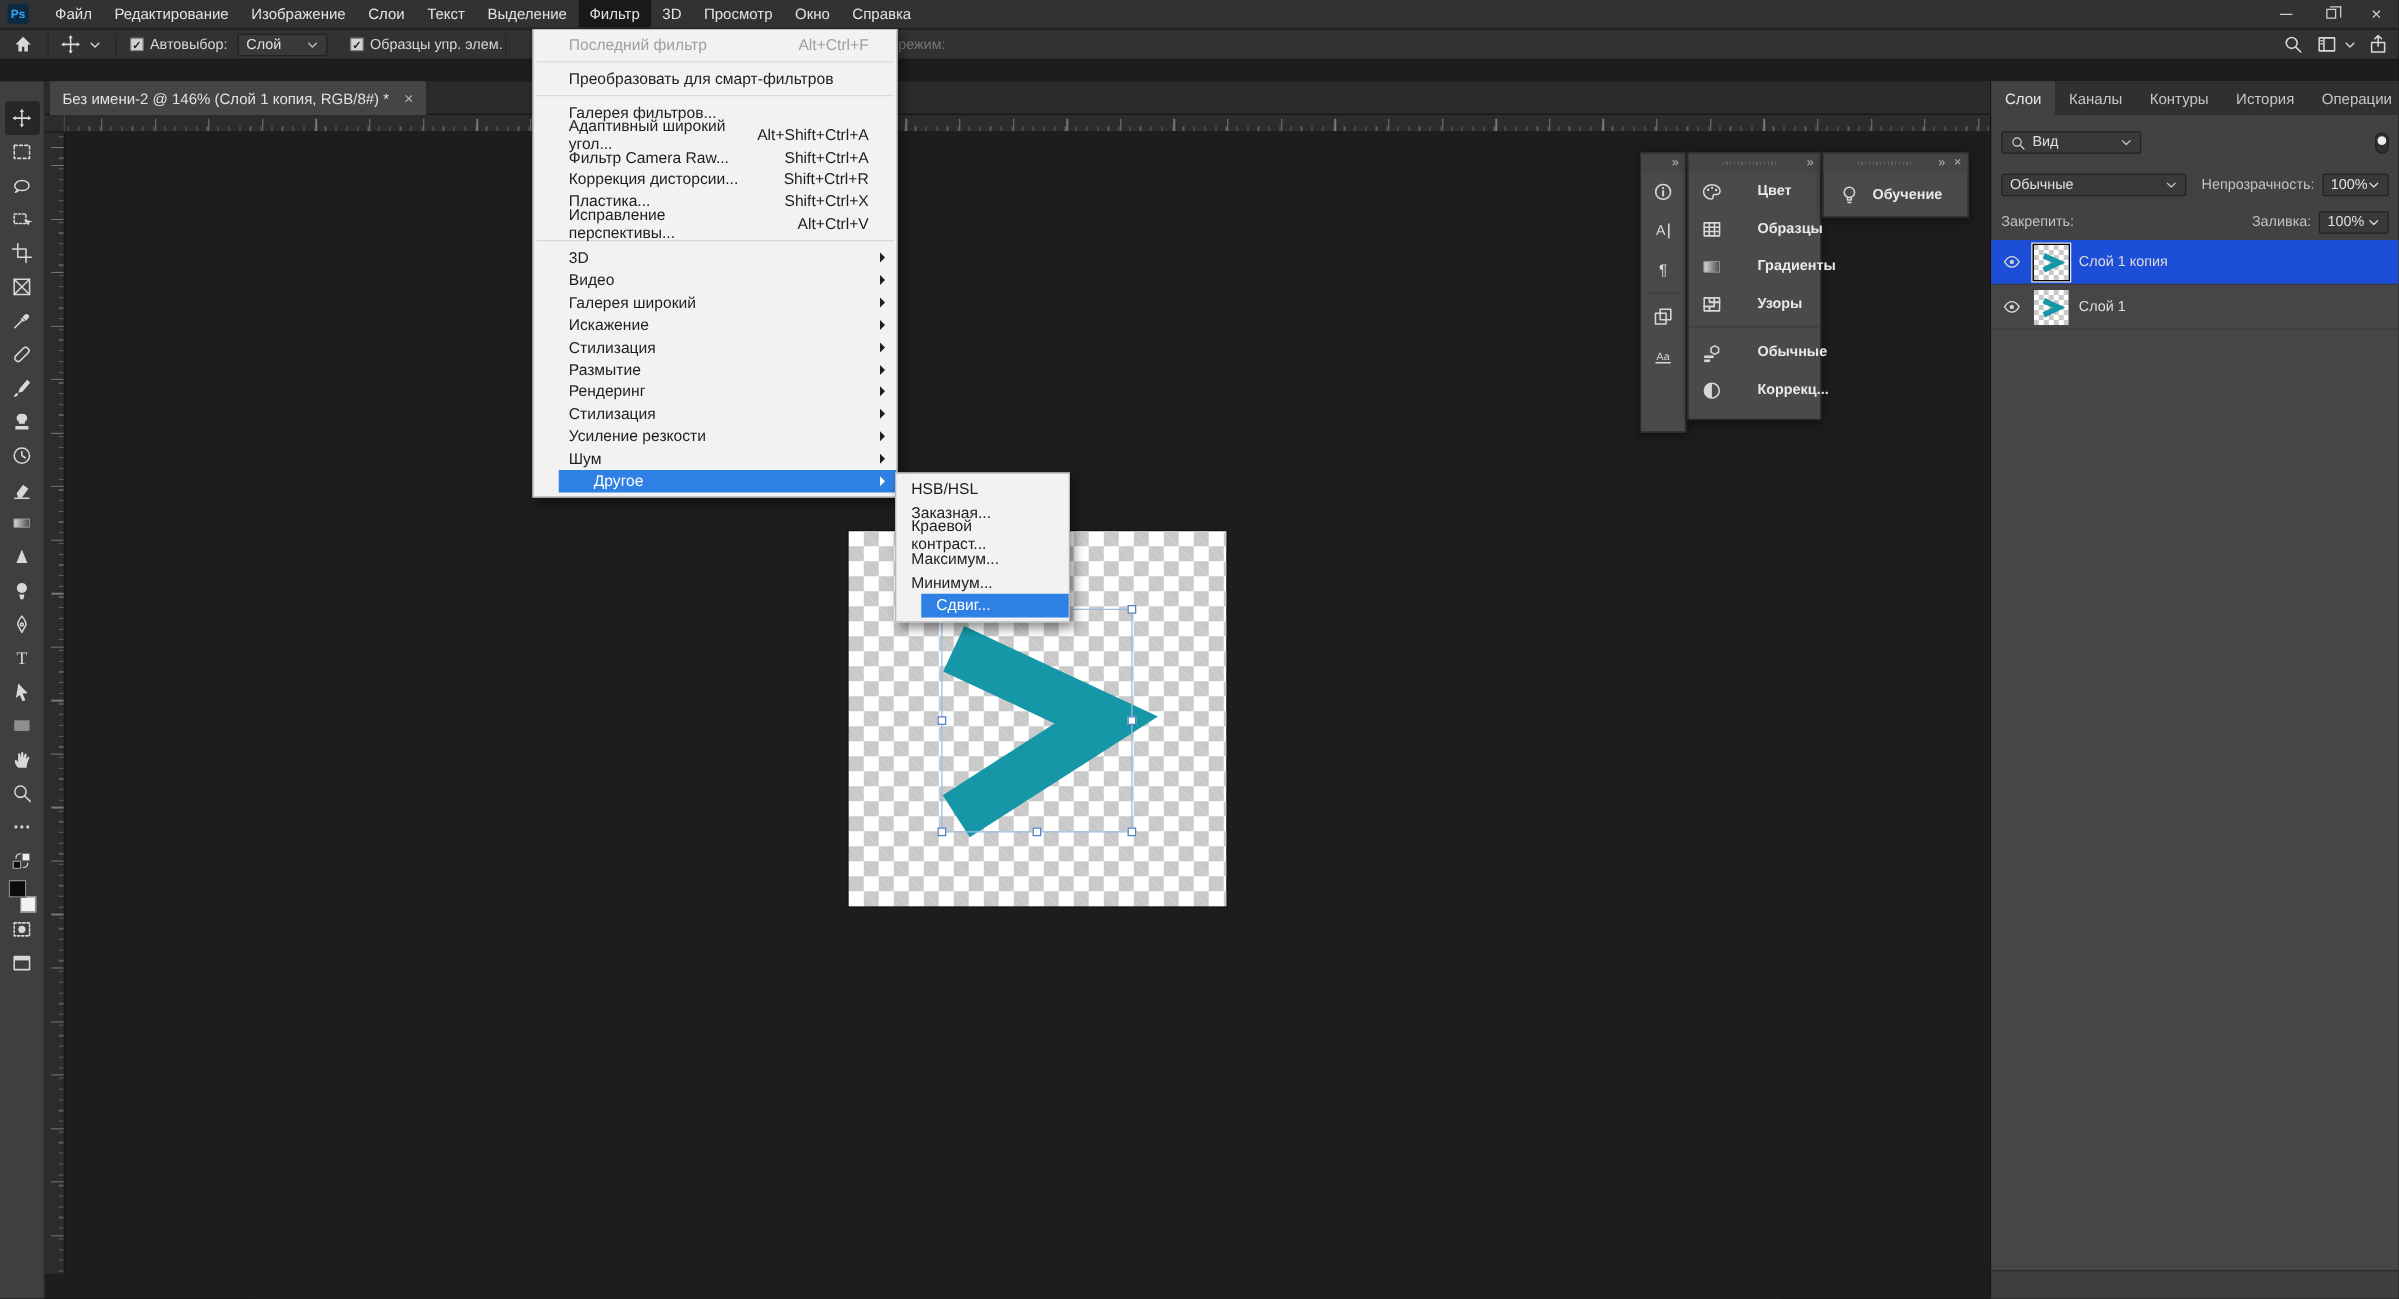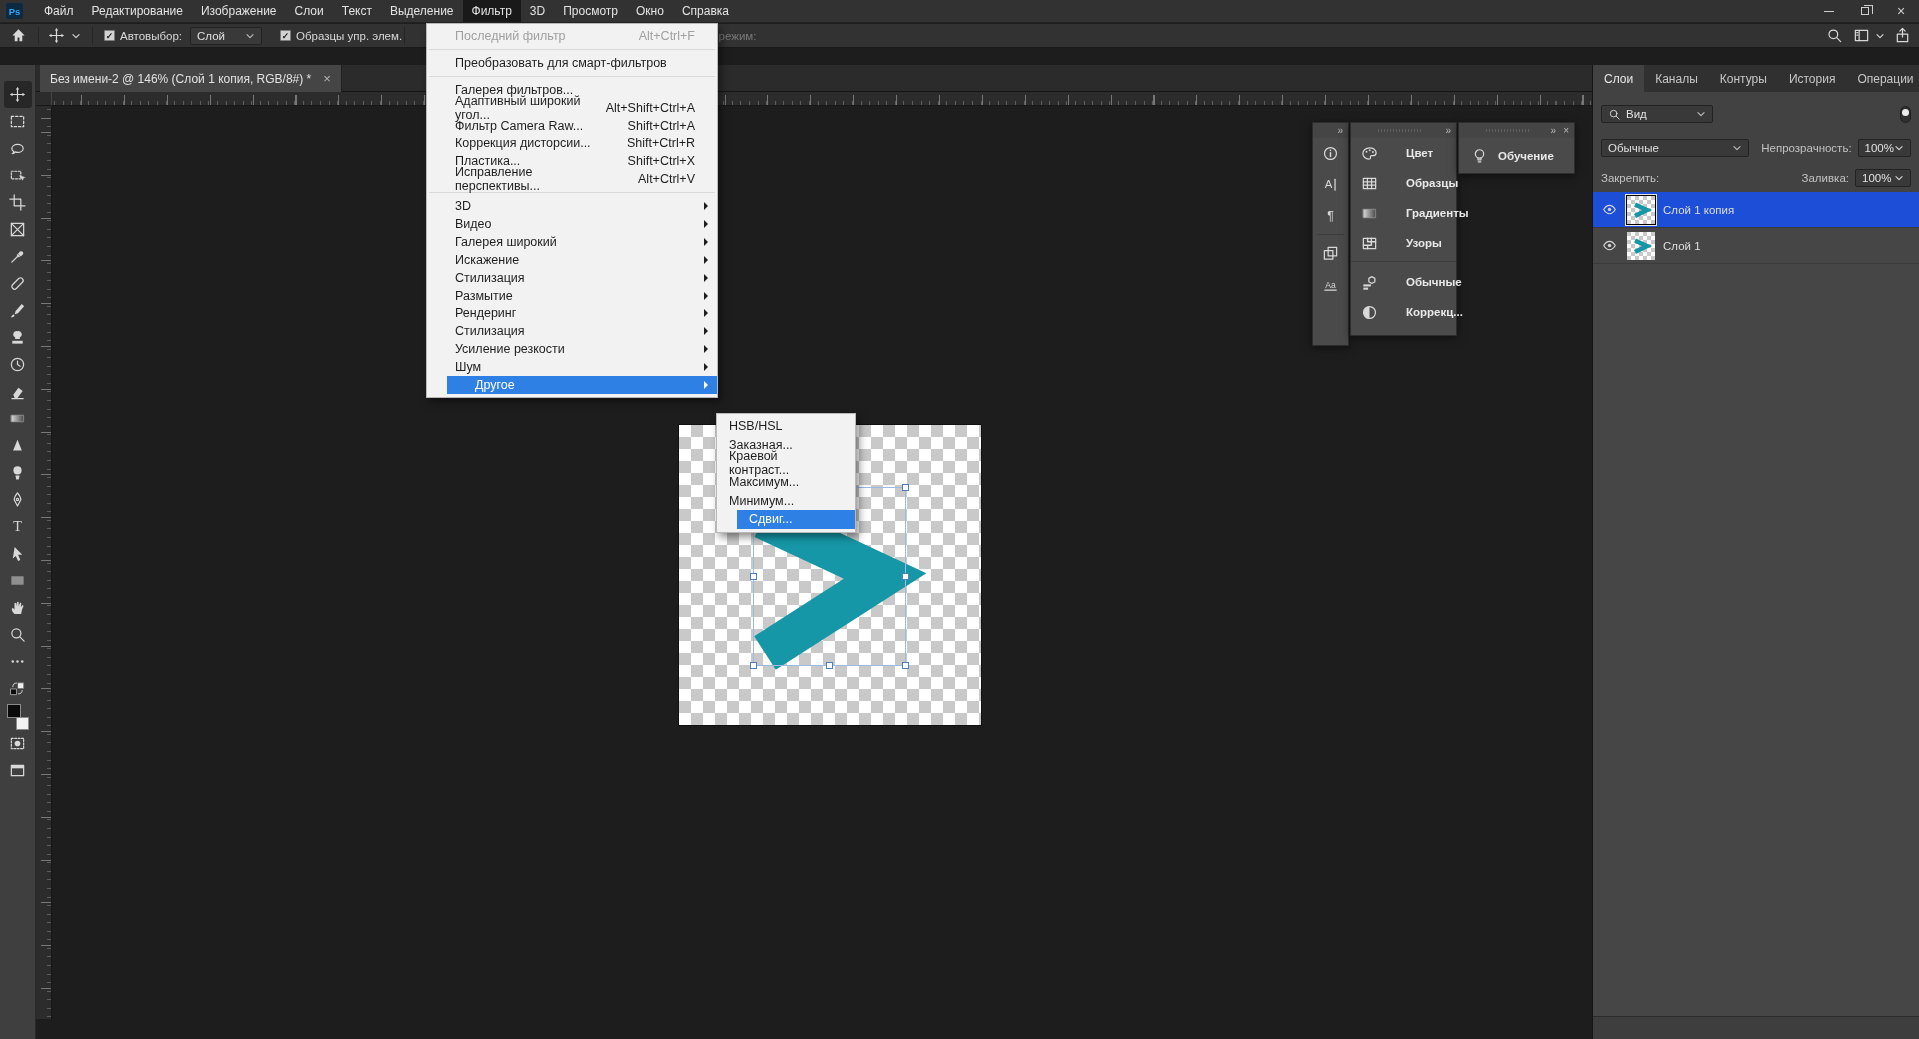--- a/index.html
+++ b/index.html
@@ -161,21 +161,21 @@
                 border:1px solid #b9b9b9; box-shadow:3px 4px 8px rgba(0,0,0,.45); z-index:60;
                 padding:3px 0; }
   .menu-row { position:relative; height:17.9px; display:flex; align-items:center;
               padding:0 22px 0 28px; font-size:12.5px; color:#1e1e1e; }
   .menu-row .shortcut { margin-left:auto; padding-left:24px; }
   .menu-row.disabled { color:#9f9f9f; }
   .menu-row.highlight { background:var(--hl); color:#fff;margin-left:20px; }
   .menu-row.has-sub::after { content:""; position:absolute; right:9px; top:50%; margin-top:-4px;
         border:4px solid transparent; border-left-color:currentColor; border-right-width:0; }
   .menu-sep { height:1px; background:#d9d9d9; margin:4px 2px; }
-  .submenu-panel { position:absolute; left:716px; top:413px; width:140px; background:#f2f2f2;
+  .submenu-panel { position:absolute; left:716px; top:378px; width:140px; background:#f2f2f2;
                    border:1px solid #b9b9b9; box-shadow:3px 4px 8px rgba(0,0,0,.45); z-index:61;
                    padding:3px 0; }
   .submenu-panel .menu-row { padding:0 14px 0 12px; height:18.6px; }
 
   
   .statusbar { position:absolute; left:36px; right:327px; bottom:0; height:20px; background:#242424;
                border-top:1px solid #171717; display:flex; align-items:center; gap:10px;
                padding-left:18px; font-size:11px; color:#c3c3c3; z-index:12; }
   .zoom-field { border:1px solid #3c3c3c; padding:1px 5px; }
   .status-div { width:1px; height:12px; background:#3c3c3c; }

